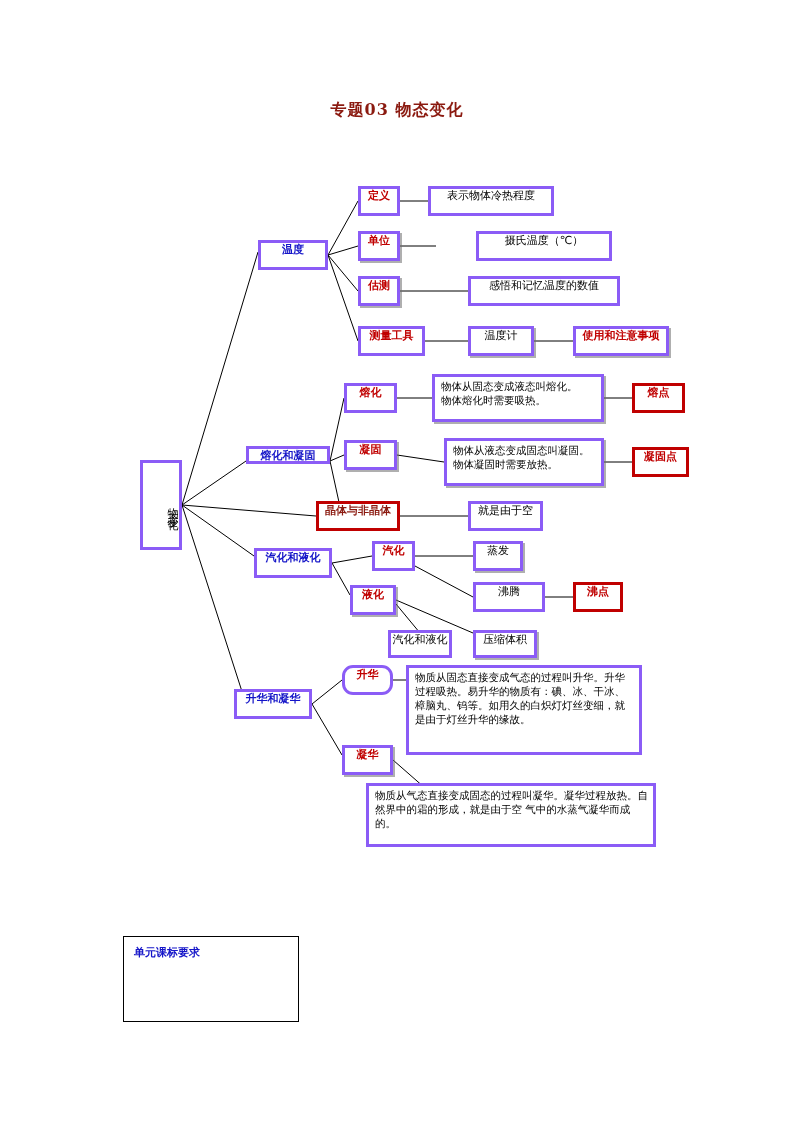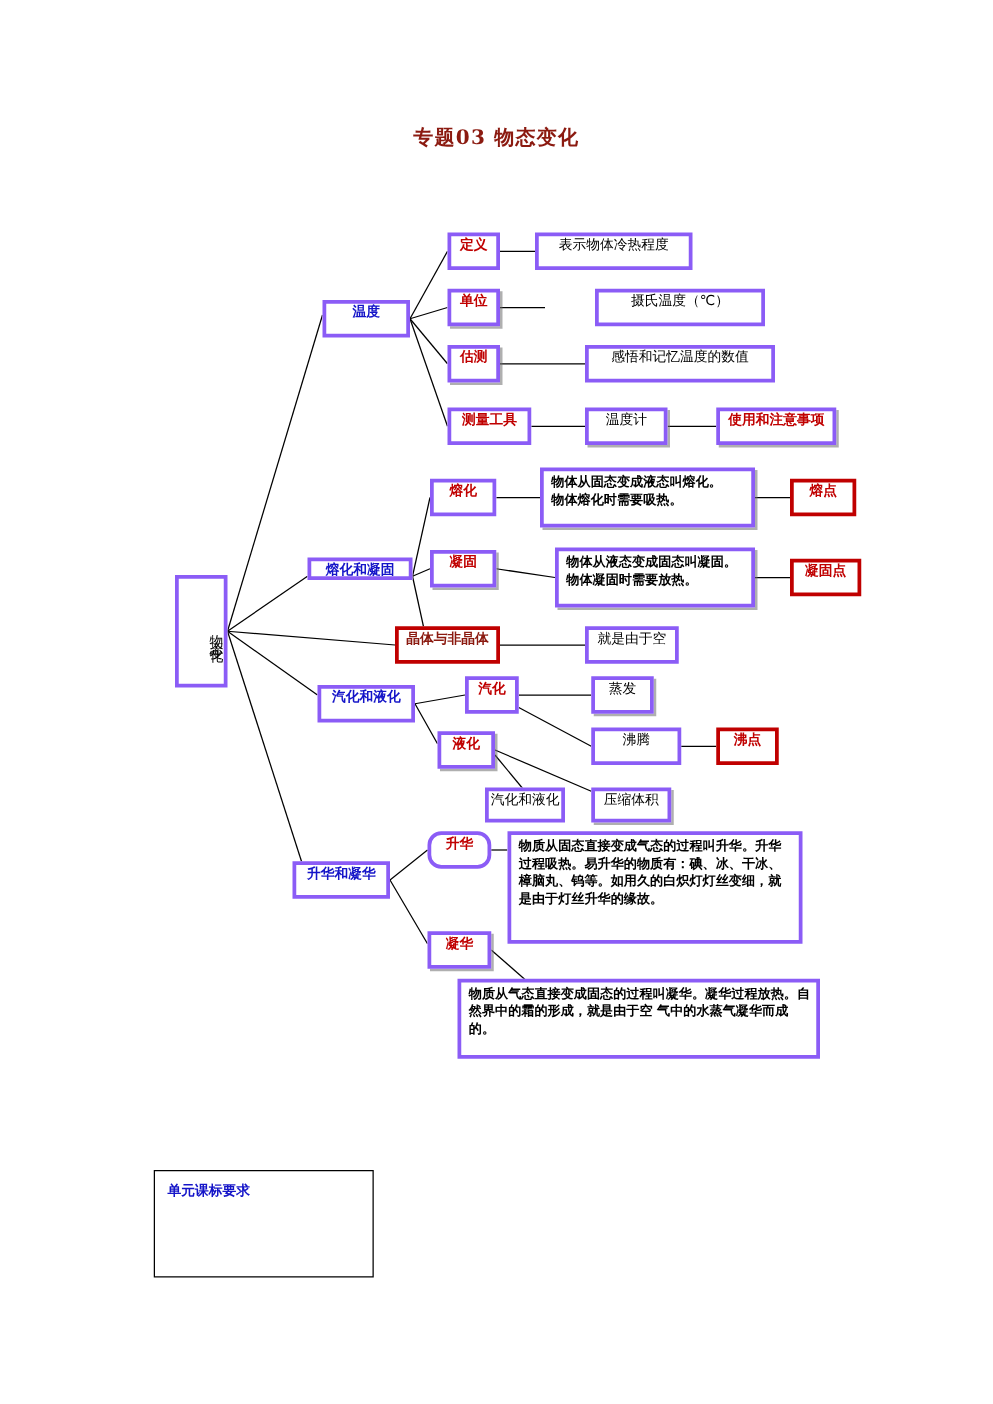--- a/index.html
+++ b/index.html
@@ -57,21 +57,20 @@
   .node.red-text { color: #c00000; font-weight: bold; }
   .node.darkred-text { color: #8b1a10; font-weight: bold; }
   .node.blue-text { color: #1414c8; font-weight: bold; }
   .node.red-border { border-color: #c00000; }
   .node.para {
     display: block;
     text-align: left;
     padding: 3px 5px 3px 6px;
     line-height: 1.32;
     font-size: 10.5px;
-    font-weight: bold;
   }
   .node.vstack {
     writing-mode: vertical-rl;
     text-orientation: upright;
     letter-spacing: 4px;
     padding-top: 4px;
   }
   .shadow { box-shadow: 2px 2px 0 rgba(110,110,110,0.55); }
   .bottom-box {
     position: absolute;

